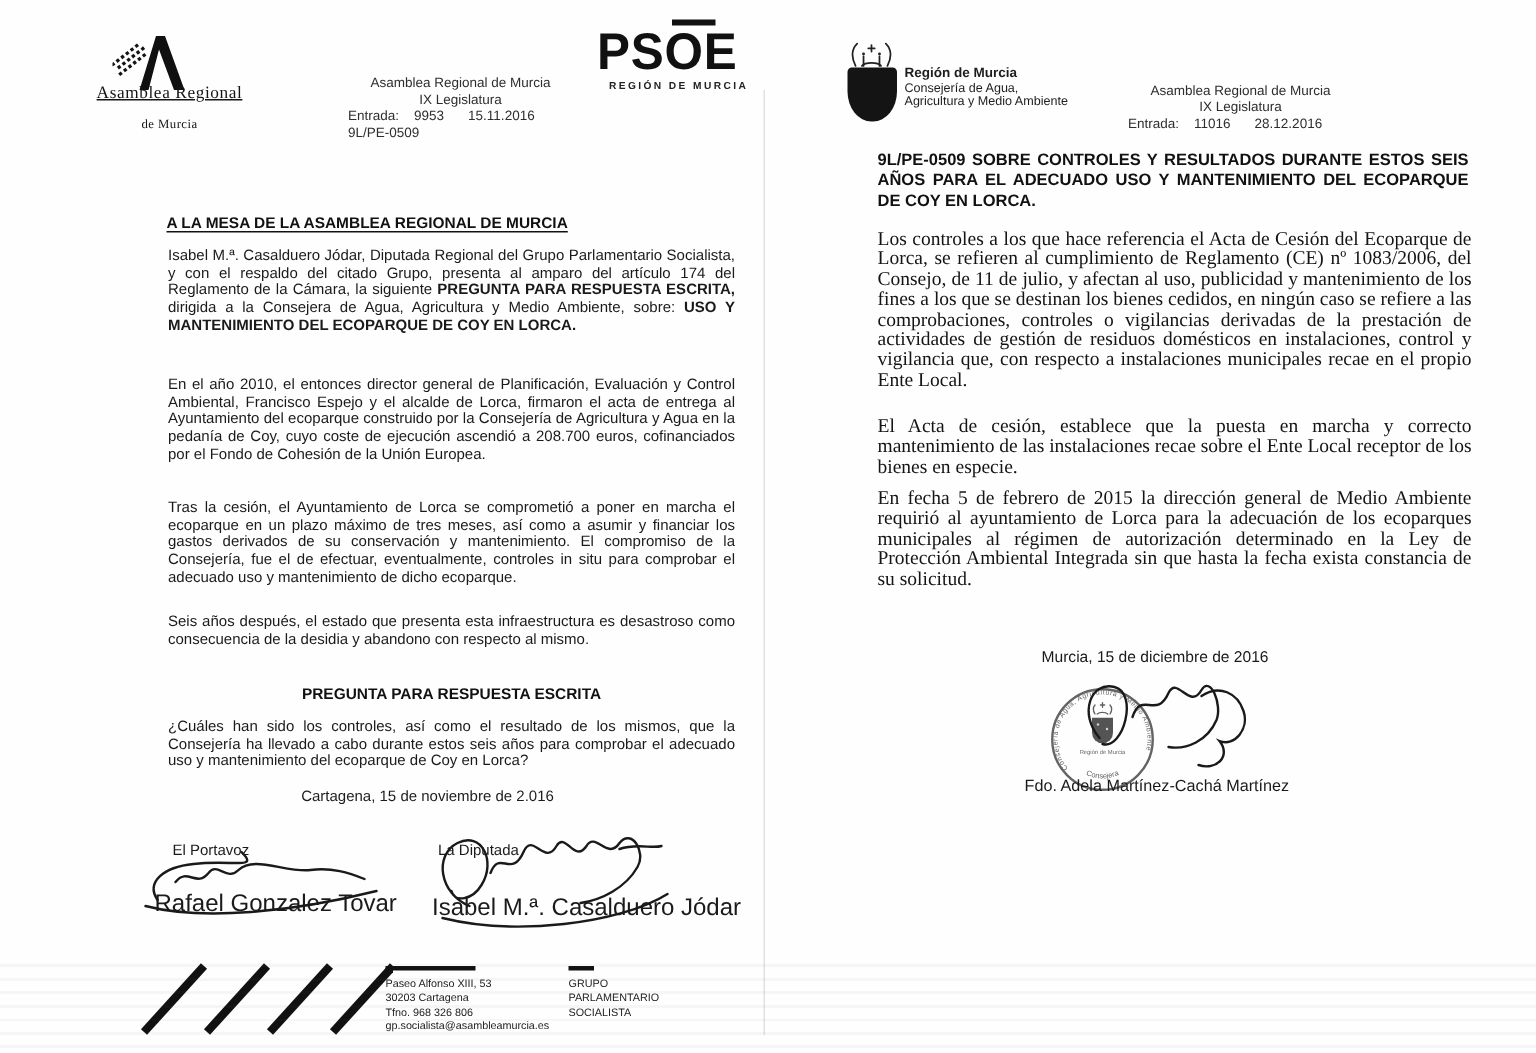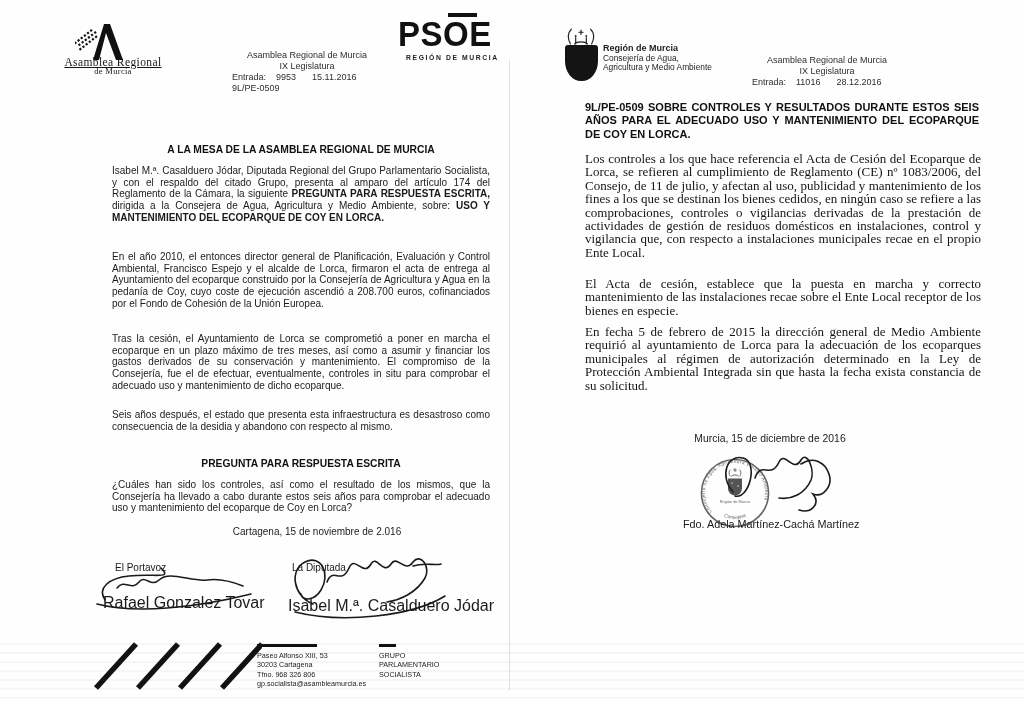--- a/index.html
+++ b/index.html
@@ -11,21 +11,21 @@
   
   .org-name{font-family:"Liberation Serif",serif;font-size:11.5px;letter-spacing:.4px;color:#151515;text-align:center;text-decoration:underline;}
   .org-sub{font-family:"Liberation Serif",serif;font-size:8.5px;letter-spacing:.3px;color:#151515;text-align:center;margin-top:1px;}
   .stampbox{font-size:9px;line-height:11px;color:#2e2e2e;}
   .stampbox .c{text-align:center;width:150px;}
   .gap1{display:inline-block;width:10px;}
   .gap2{display:inline-block;width:16px;}
   .psoe-bar{width:29px;height:4px;background:#111;margin-left:50px;}
   .psoe-word{font-size:33px;font-weight:900;letter-spacing:.5px;color:#111;line-height:1.05;transform:scaleY(1.04);transform-origin:top left;}
   .psoe-region{font-size:6.8px;font-weight:bold;letter-spacing:1.6px;color:#222;margin-top:2px;margin-left:8px;}
-  .doc-title{font-size:10.3px;font-weight:bold;text-underline-offset:2px;text-align:center;width:380px;color:#111;}
+  .doc-title{font-size:10.3px;font-weight:bold;text-decoration:underline;text-underline-offset:2px;text-align:left;width:380px;color:#111;}
   .body-l{font-size:10px;line-height:11.7px;text-align:justify;width:378px;color:#1a1a1a;}
   .b{font-weight:bold;}
   .sec-head{font-size:10.3px;font-weight:bold;text-align:center;width:378px;color:#111;}
   .dateline-l{font-size:10px;text-align:center;width:378px;}
   .sig-role{font-size:10px;color:#1a1a1a;}
   .sig-name{font-size:16px;color:#1a1a1a;}
   .foot-bar{background:#111;height:3px;}
   .foot-text{font-size:7.2px;line-height:9.3px;color:#222;}
   
   .rm-shield{width:33px;height:36px;background:#141414;border-radius:3px 3px 16px 16px/3px 3px 20px 20px;}
@@ -65,21 +65,21 @@
           <rect x="4" y="16" width="2.2" height="2.2"></rect>
           <rect x="8" y="16" width="2.2" height="2.2"></rect>
           <rect x="12" y="16" width="2.2" height="2.2"></rect>
           <rect x="16" y="16" width="2.2" height="2.2"></rect>
           <rect x="20" y="16" width="2.2" height="2.2"></rect>
       </g>
       <path d="M18 38 L29 2 L35 2 L48 38 L41 38 L31 11 L24 38 Z" fill="#101010"></path>
     </svg>
   </div>
   <div class="abs org-name" style="left:62px;top:56px;width:102px;">Asamblea Regional</div>
-  <div class="abs org-sub" style="left:62px;top:65px;width:102px;text-align:center;">de Murcia</div>
+  <div class="abs org-sub" style="left:62px;top:76px;width:102px;text-align:center;">de Murcia</div>
 
   <div class="abs stampbox" style="left:232px;top:50px;">
     <div class="c">Asamblea Regional de Murcia</div>
     <div class="c">IX Legislatura</div>
     <div><span>Entrada:</span><span class="gap1"></span><span>9953</span><span class="gap2"></span><span>15.11.2016</span></div>
     <div>9L/PE-0509</div>
   </div>
 
   <div class="abs" style="left:398px;top:13px;width:104px;">
     <div class="psoe-bar"></div>
@@ -90,21 +90,21 @@
   <div class="abs doc-title" style="left:111px;top:144px;">A LA MESA DE LA ASAMBLEA REGIONAL DE MURCIA</div>
 
   <div class="abs body-l" style="left:112px;top:165px;"><span>Isabel M.ª. Casalduero Jódar, Diputada Regional del Grupo Parlamentario Socialista, y con el respaldo del citado Grupo, presenta al amparo del artículo 174 del Reglamento de la Cámara, la siguiente </span><span class="b">PREGUNTA PARA RESPUESTA ESCRITA,</span><span> dirigida a la Consejera de Agua, Agricultura y Medio Ambiente, sobre: </span><span class="b">USO Y MANTENIMIENTO DEL ECOPARQUE DE COY EN LORCA.</span></div>
 
   <div class="abs body-l" style="left:112px;top:251px;">En el año 2010, el entonces director general de Planificación, Evaluación y Control Ambiental, Francisco Espejo y el alcalde de Lorca, firmaron el acta de entrega al Ayuntamiento del ecoparque construido por la Consejería de Agricultura y Agua en la pedanía de Coy, cuyo coste de ejecución ascendió a 208.700 euros, cofinanciados por el Fondo de Cohesión de la Unión Europea.</div>
   <div class="abs body-l" style="left:112px;top:333px;">Tras la cesión, el Ayuntamiento de Lorca se comprometió a poner en marcha el ecoparque en un plazo máximo de tres meses, así como a asumir y financiar los gastos derivados de su conservación y mantenimiento. El compromiso de la Consejería, fue el de efectuar, eventualmente, controles in situ para comprobar el adecuado uso y mantenimiento de dicho ecoparque.</div>
   <div class="abs body-l" style="left:112px;top:409px;">Seis años después, el estado que presenta esta infraestructura es desastroso como consecuencia de la desidia y abandono con respecto al mismo.</div>
 
   <div class="abs body-l" style="left:112px;top:479px;">¿Cuáles han sido los controles, así como el resultado de los mismos, que la Consejería ha llevado a cabo durante estos seis años para comprobar el adecuado uso y mantenimiento del ecoparque de Coy en Lorca?</div>
   <div class="abs sec-head" style="left:112px;top:458px;">PREGUNTA PARA RESPUESTA ESCRITA</div>
-  <div class="abs dateline-l" style="left:128px;top:526px;text-align:center;">Cartagena, 15 de noviembre de 2.016</div>
+  <div class="abs dateline-l" style="left:96px;top:526px;text-align:center;">Cartagena, 15 de noviembre de 2.016</div>
 
   <div class="abs sig-role" style="left:115px;top:562px;">El Portavoz</div>
   <div class="abs" style="left:95px;top:558px;">
     <svg width="160" height="55" viewBox="0 0 160 55" fill="none" stroke="#1a1a1a" stroke-width="1.6" stroke-linecap="round">
       <path d="M10 42 C2 30 14 20 34 18 C60 15 78 22 66 10"></path>
       <path d="M22 30 C30 20 36 34 44 24 C50 16 56 30 64 22 C74 12 96 24 112 22 C126 20 138 24 148 28"></path>
       <path d="M2 46 C40 56 100 50 156 36"></path>
     </svg>
   </div>
   <div class="abs sig-name" style="left:103px;top:594px;">Rafael Gonzalez Tovar</div>

